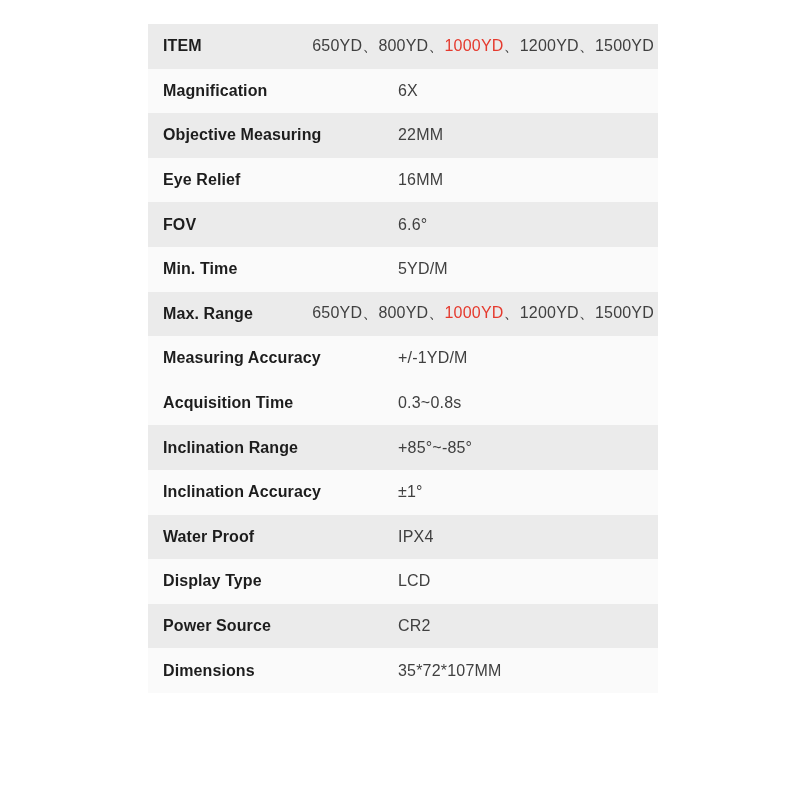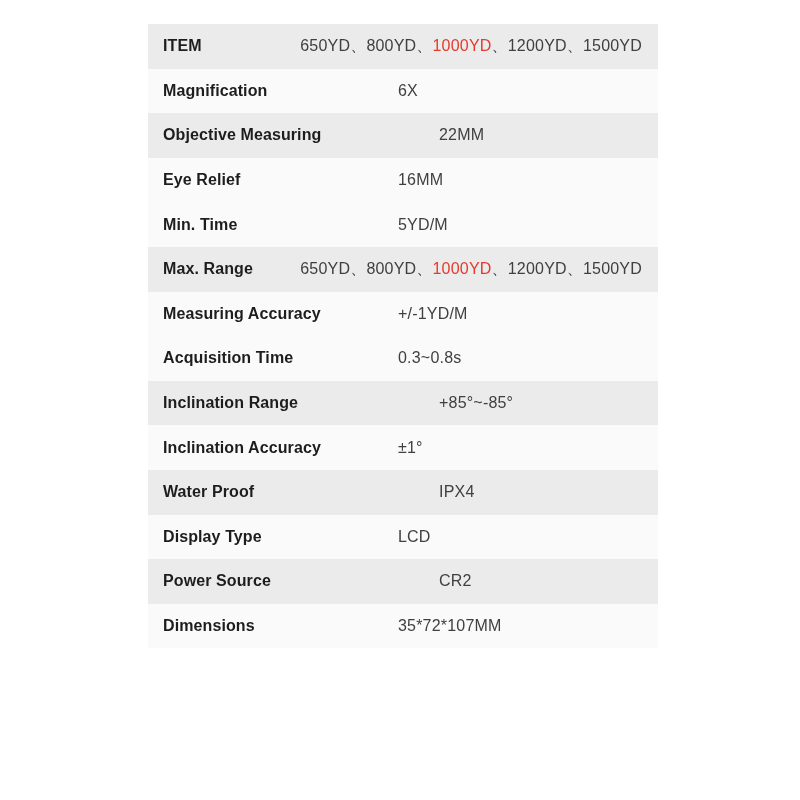--- a/index.html
+++ b/index.html
@@ -14,41 +14,41 @@
     left: 148px;
     top: 24px;
     width: 510px;
   }
   .row {
     height: 44.6px;
     display: flex;
     align-items: center;
     white-space: nowrap;
   }
-  .row.gray  { background: var(--stripe, #ebebeb); gap: 41px; }
+  .row.gray  { background: var(--stripe, #ebebeb); }
   .row.light { background: var(--stripe_light, #fafafa); justify-content: space-between; }
   .label {
     flex: 0 0 250px;
     padding-left: 15px;
     font-size: 16px;
     font-weight: 700;
     color: var(--label_text, #1d1d1d);
     letter-spacing: 0.1px;
   }
   .row.wide .label { flex: 0 0 auto; }
   .value {
     flex: 1;
     font-size: 16px;
     font-weight: 400;
     color: var(--value_text, #404040);
     letter-spacing: 0.2px;
   }
   .row.wide .value {
     text-align: right;
-    padding-right: 16px;
+    padding-right: 4px;
   }
   .red { color: var(--highlight, #e53a2e); }
 </style>
 </head>
 <body>
 
 <div class="spec-table">
 
   <div class="row gray wide">
     <span class="label">ITEM</span>
@@ -63,20 +63,24 @@
   <div class="row gray">
     <span class="label">Objective Measuring</span>
     <span class="value">22MM</span>
   </div>
 
   <div class="row light">
     <span class="label">Eye Relief</span>
     <span class="value">16MM</span>
   </div>
 
+  <div class="row gray">
+    <span class="label">FOV</span>
+    <span class="value">6.6°</span>
+  </div>
 
   <div class="row light">
     <span class="label">Min. Time</span>
     <span class="value">5YD/M</span>
   </div>
 
   <div class="row gray wide">
     <span class="label">Max. Range</span>
     <span class="value"><span>650YD、800YD、</span><span class="red">1000YD</span><span>、1200YD、1500YD</span></span>
   </div>

